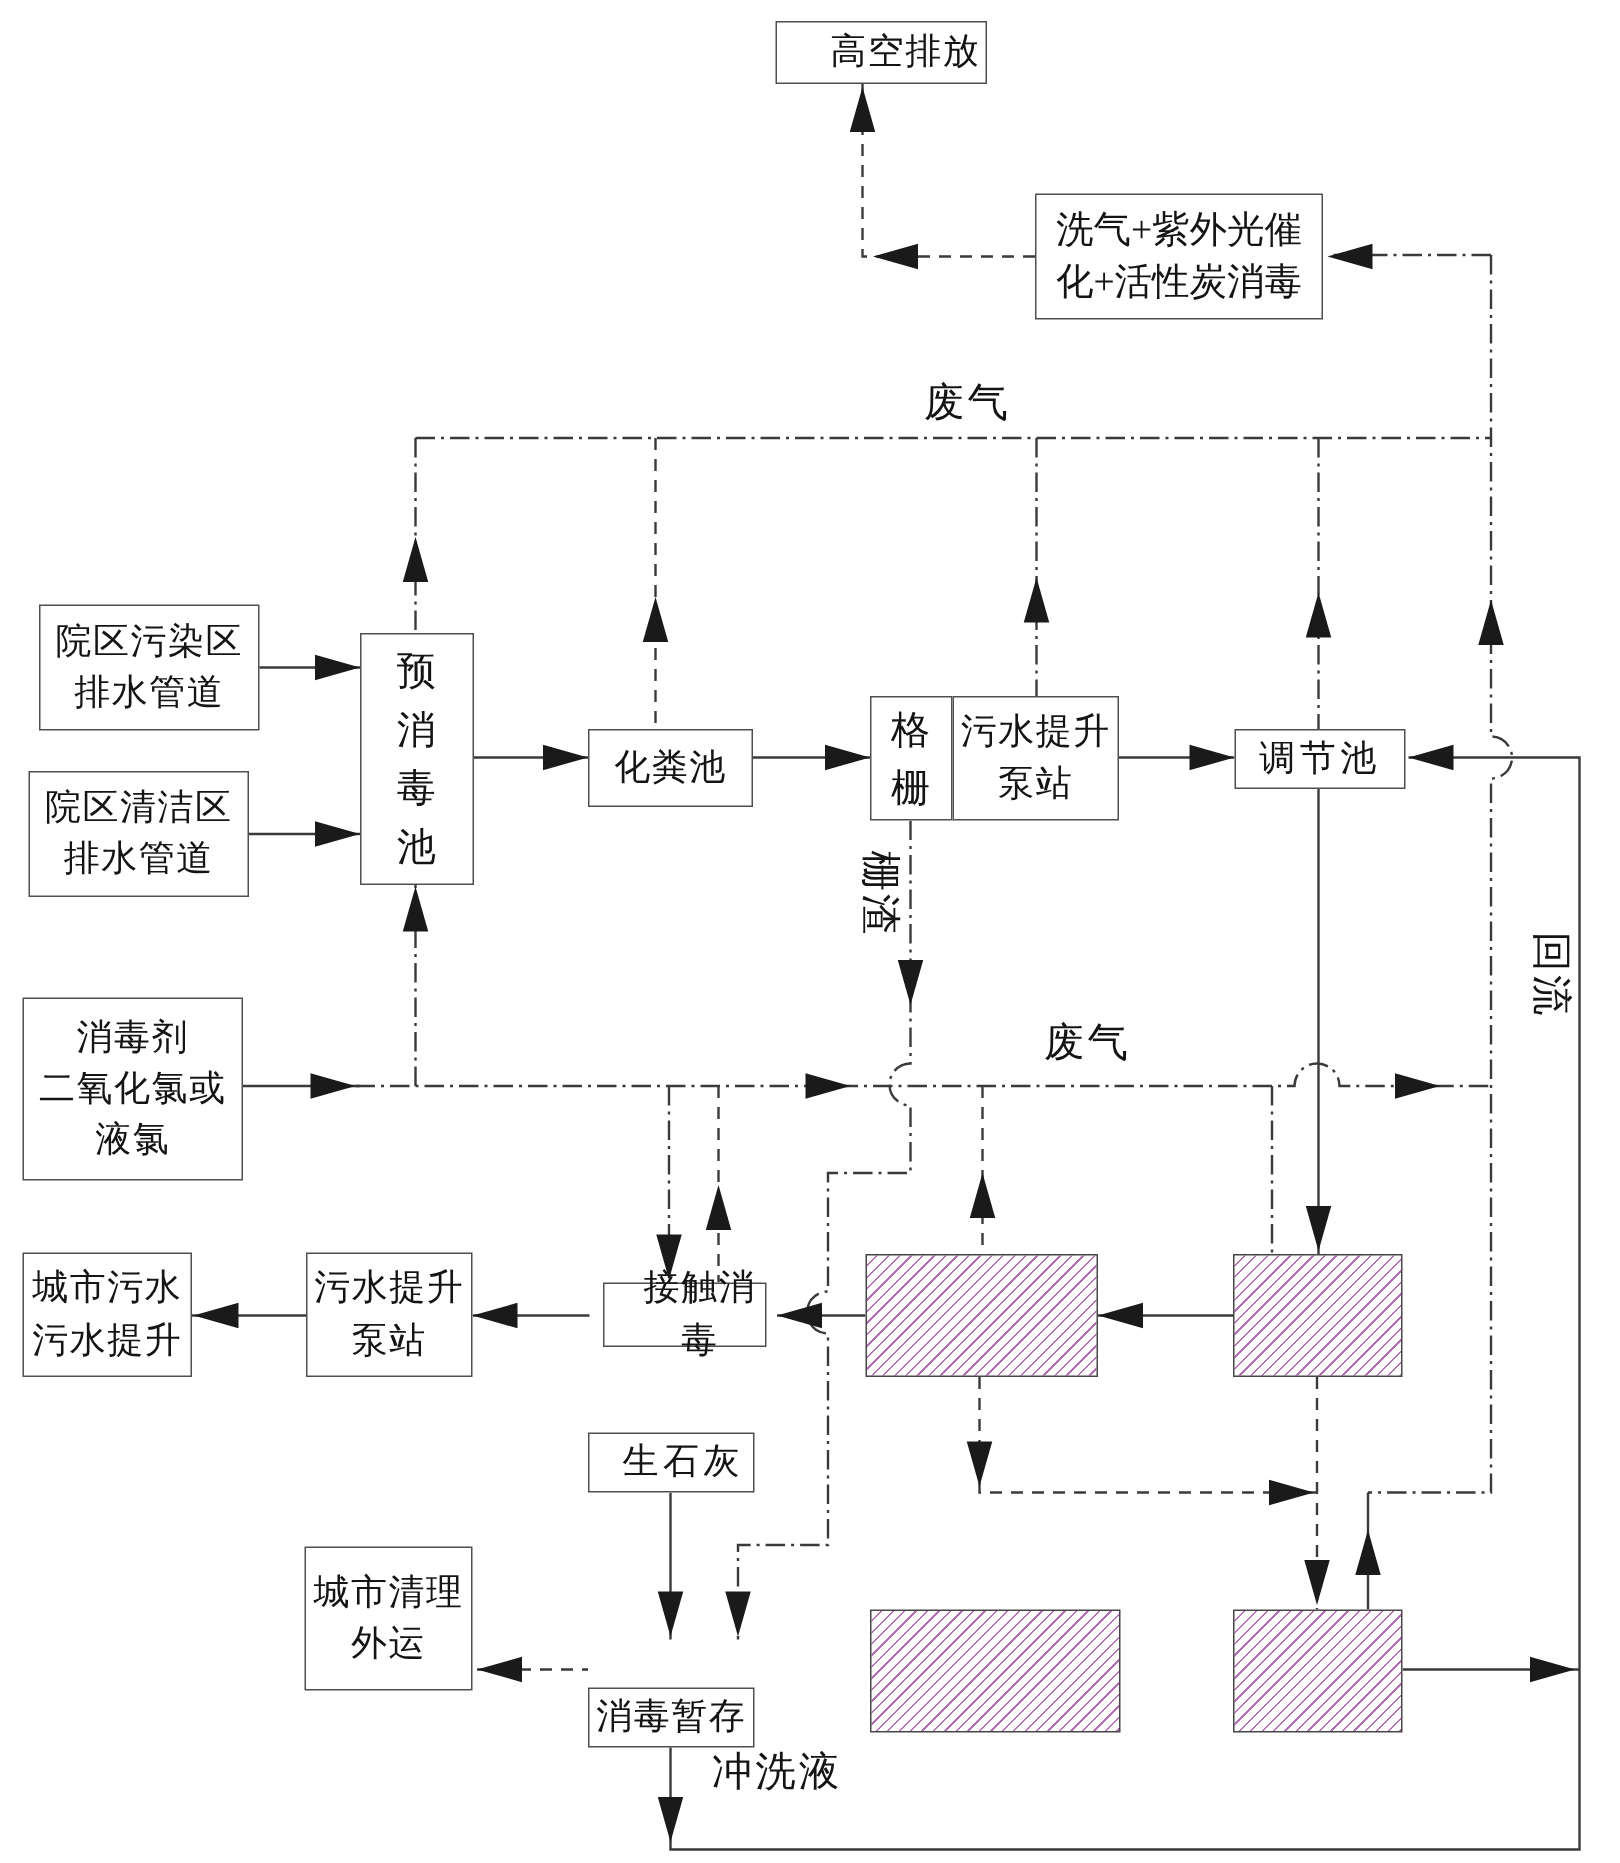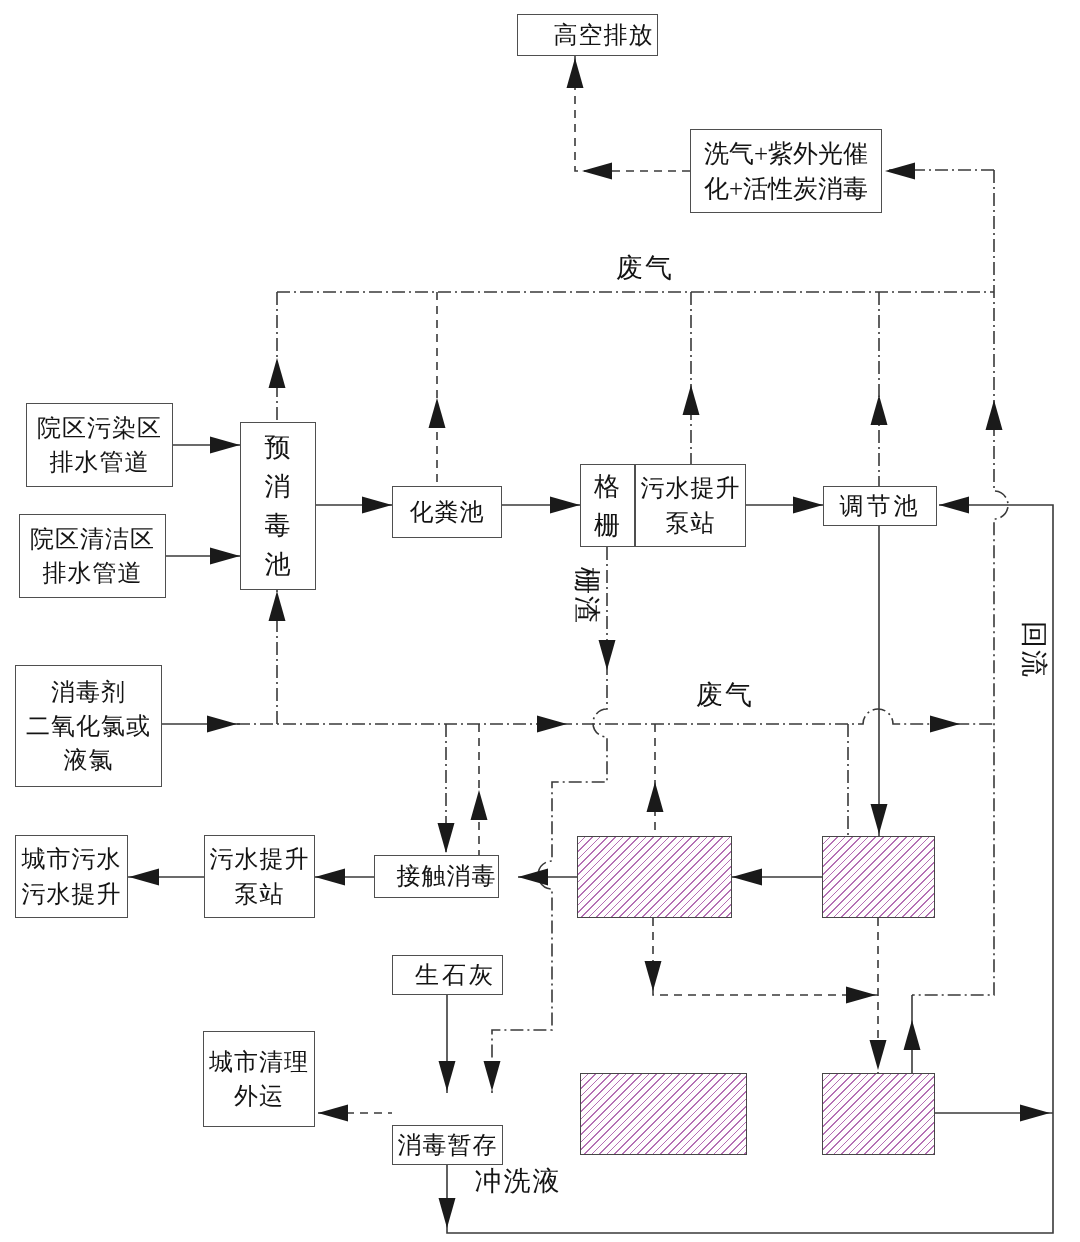--- a/index.html
+++ b/index.html
@@ -155,21 +155,21 @@
   <div class="node" style="left:15px;top:665px;width:147px;height:122px;">消毒剂
 二氧化氯或
 液氯</div>
 
   <div class="node" style="left:15px;top:835px;width:113px;height:83px;">城市污水
 污水提升</div>
 
   <div class="node" style="left:204px;top:835px;width:111px;height:83px;">污水提升
 泵站</div>
 
-  <div class="node" style="left:374px;top:855px;width:125px;height:43px;padding-left:20px;">接触消毒</div>
+  <div class="node" style="left:402px;top:855px;width:109px;height:43px;padding-left:20px;">接触消毒</div>
 
   <div class="node" style="left:392px;top:955px;width:111px;height:40px;letter-spacing:3px;padding-left:16px;">生石灰</div>
 
   <div class="node" style="left:203px;top:1031px;width:112px;height:96px;">城市清理
 外运</div>
 
   <div class="node" style="left:392px;top:1093px;width:111px;height:40px;margin-top:32px;">消毒暂存</div>
 
   <div class="hatch" style="left:577px;top:836px;width:155px;height:82px;"></div>
   <div class="hatch" style="left:822px;top:836px;width:113px;height:82px;"></div>

